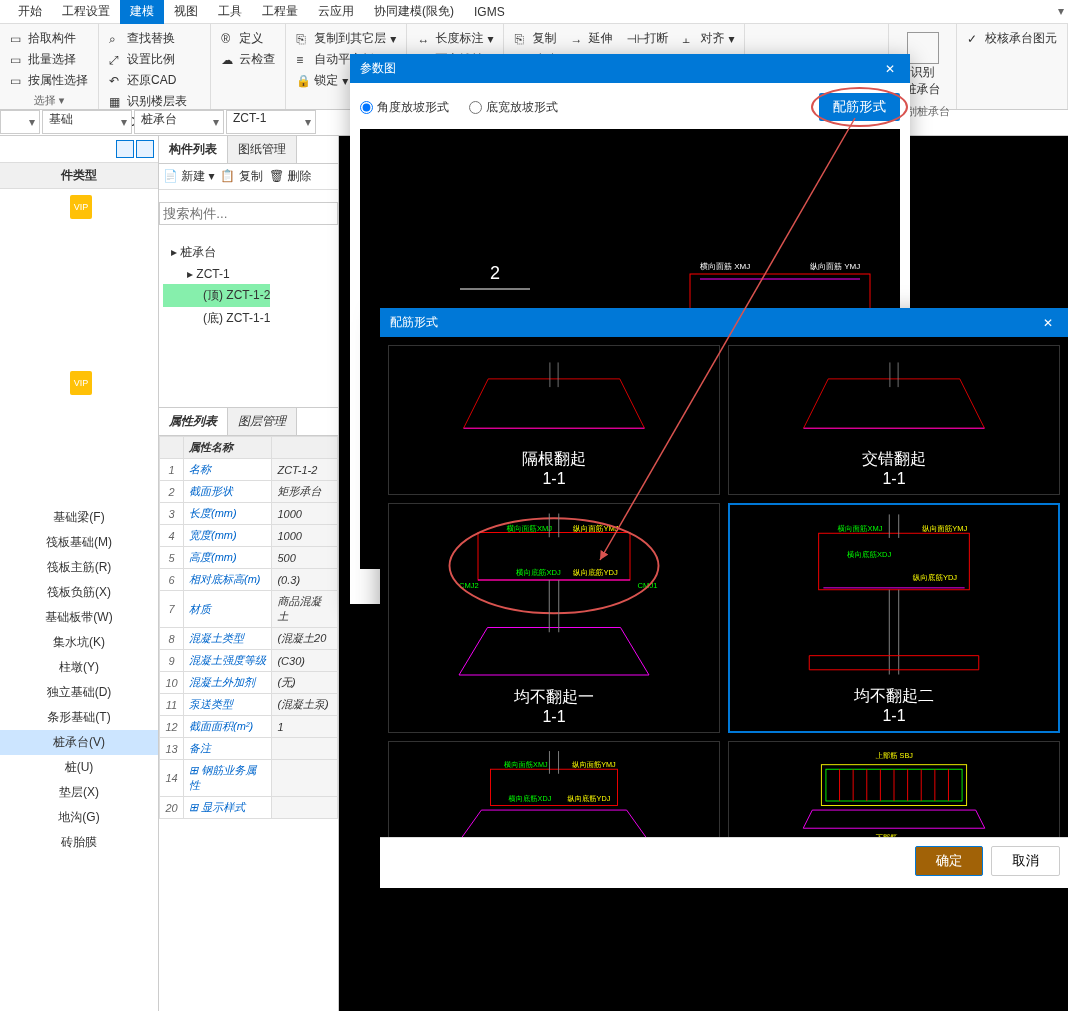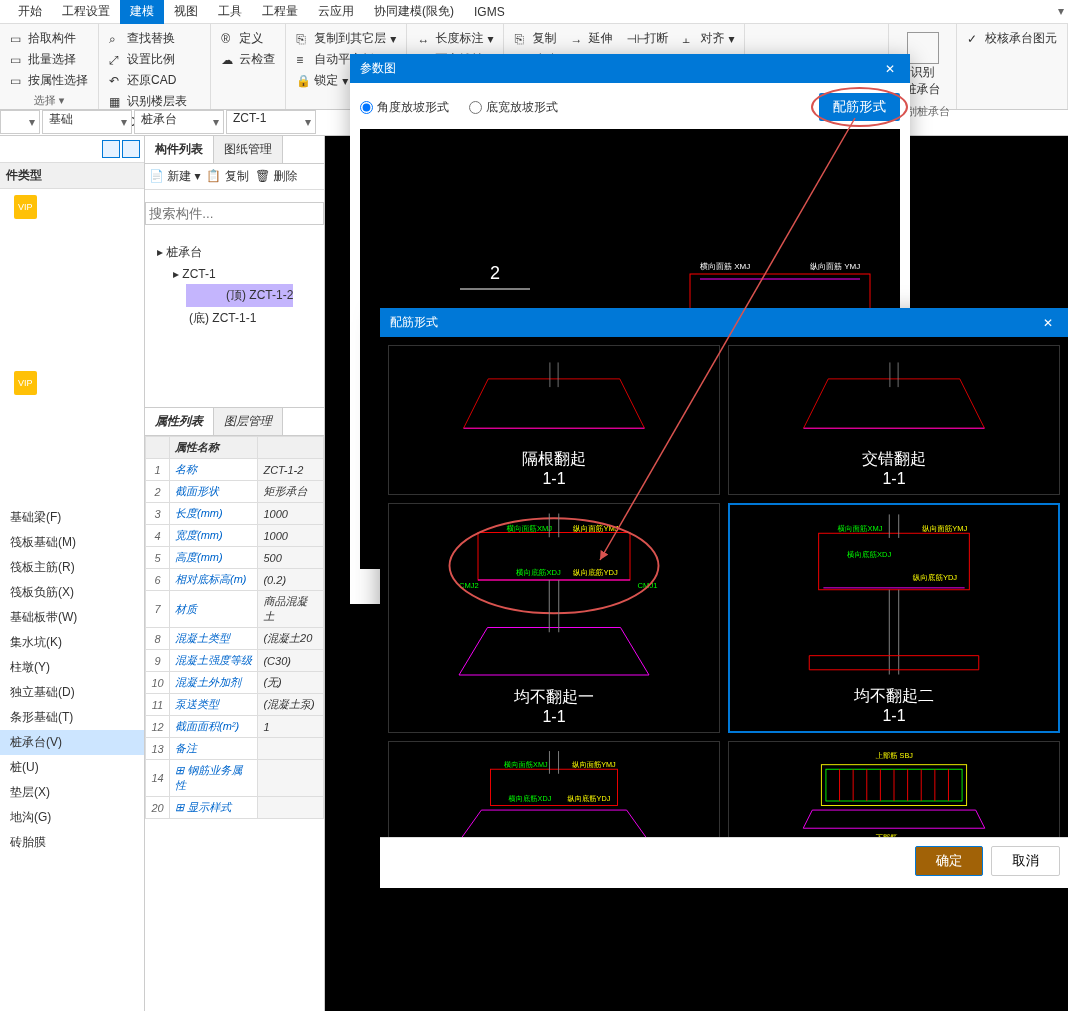--- a/index.html
+++ b/index.html
@@ -21,42 +21,42 @@
 .big-icon { width: 32px; height: 32px; display: inline-block; }
 .ribbon-big { display: flex; flex-direction: column; align-items: center; padding: 4px 8px; cursor: pointer; }
 
 
 .selectors { display: flex; background: #fff; border-bottom: 1px solid #ccc; height: 26px; }
 .selectors select, .selectors .sel { height: 24px; border: 1px solid #ccc; padding: 0 20px 0 6px; margin-right: 2px; background: #fff; min-width: 90px; appearance: none; position: relative; }
 .sel::after { content: "▾"; position: absolute; right: 4px; top: 4px; color: #666; }
 
 
 .main { display: flex; height: calc(1011px - 24px - 86px - 26px); }
-.left-panel { width: 145px; background: #fff; border-right: 1px solid #ccc; overflow: hidden; }
+.left-panel { width: 159px; background: #fff; border-right: 1px solid #ccc; overflow: hidden; text-align: center; }
 .left-panel .hdr { padding: 4px 6px; background: #f0f0f0; border-bottom: 1px solid #ddd; font-weight: bold; }
 .left-panel .cats { padding: 4px 0; }
 .left-panel .cat-item { padding: 4px 10px; cursor: pointer; }
 .left-panel .cat-item.active { background: #cce5ff; }
 .vip { display: inline-block; background: #ffc107; color: #fff; font-size: 9px; padding: 7px 4px; border-radius: 2px; margin-left: 4px; }
 .toggle-icons { display: flex; justify-content: flex-end; padding: 4px; gap: 2px; border-bottom: 1px solid #ddd; }
 .toggle-icons span { width: 18px; height: 18px; border: 1px solid #0078d7; background: #e6f2ff; display: inline-block; }
 
 .mid-panel { width: 180px; background: #fff; border-right: 1px solid #ccc; display: flex; flex-direction: column; }
 .tabs { display: flex; border-bottom: 1px solid #ccc; }
 .tab { padding: 5px 10px; cursor: pointer; background: #f0f0f0; border-right: 1px solid #ccc; }
 .tab.active { background: #fff; font-weight: bold; }
 .toolbar { padding: 4px; border-bottom: 1px solid #ddd; display: flex; gap: 6px; }
 .toolbar span { cursor: pointer; color: #333; }
 .search-box { width: 100%; border: 1px solid #ccc; padding: 3px; margin: 12px 0; }
 .tree { padding: 4px; flex: 0 0 auto; height: 170px; overflow: auto; }
 .tree-item { padding: 3px 0 3px 16px; cursor: pointer; }
 .tree-item.lv1 { padding-left: 8px; }
 .tree-item.lv2 { padding-left: 24px; }
 .tree-item.lv3 { padding-left: 40px; }
-.tree-item.sel { background: #c4b5fd; display: inline-block; margin-left: 37px; }
+.tree-item.sel { background: #86efac; display: inline-block; }
 
 .prop-panel { border-top: 1px solid #ccc; flex: 1; overflow: auto; font-style: italic; }
 .prop-table { width: 100%; border-collapse: collapse; font-size: 11px; }
 .prop-table th, .prop-table td { border: 1px solid #ddd; padding: 3px 5px; text-align: left; }
 .prop-table th { background: #f0f0f0; }
 .prop-table td:first-child { width: 24px; text-align: center; color: #666; }
 .prop-table td:nth-child(2) { color: #0066cc; }
 .prop-table td:nth-child(3) { background: #f5f5f5; }
 
 .canvas-area { flex: 1; background: #000; position: relative; }
@@ -308,21 +308,21 @@
               <td>1000</td>
             </tr>
             <tr>
               <td>5</td>
               <td>高度(mm)</td>
               <td>500</td>
             </tr>
             <tr>
               <td>6</td>
               <td>相对底标高(m)</td>
-              <td>(0.2)</td>
+              <td>(0.3)</td>
             </tr>
             <tr>
               <td>7</td>
               <td>材质</td>
               <td>商品混凝土</td>
             </tr>
             <tr>
               <td>8</td>
               <td>混凝土类型</td>
               <td>(混凝土20</td>

